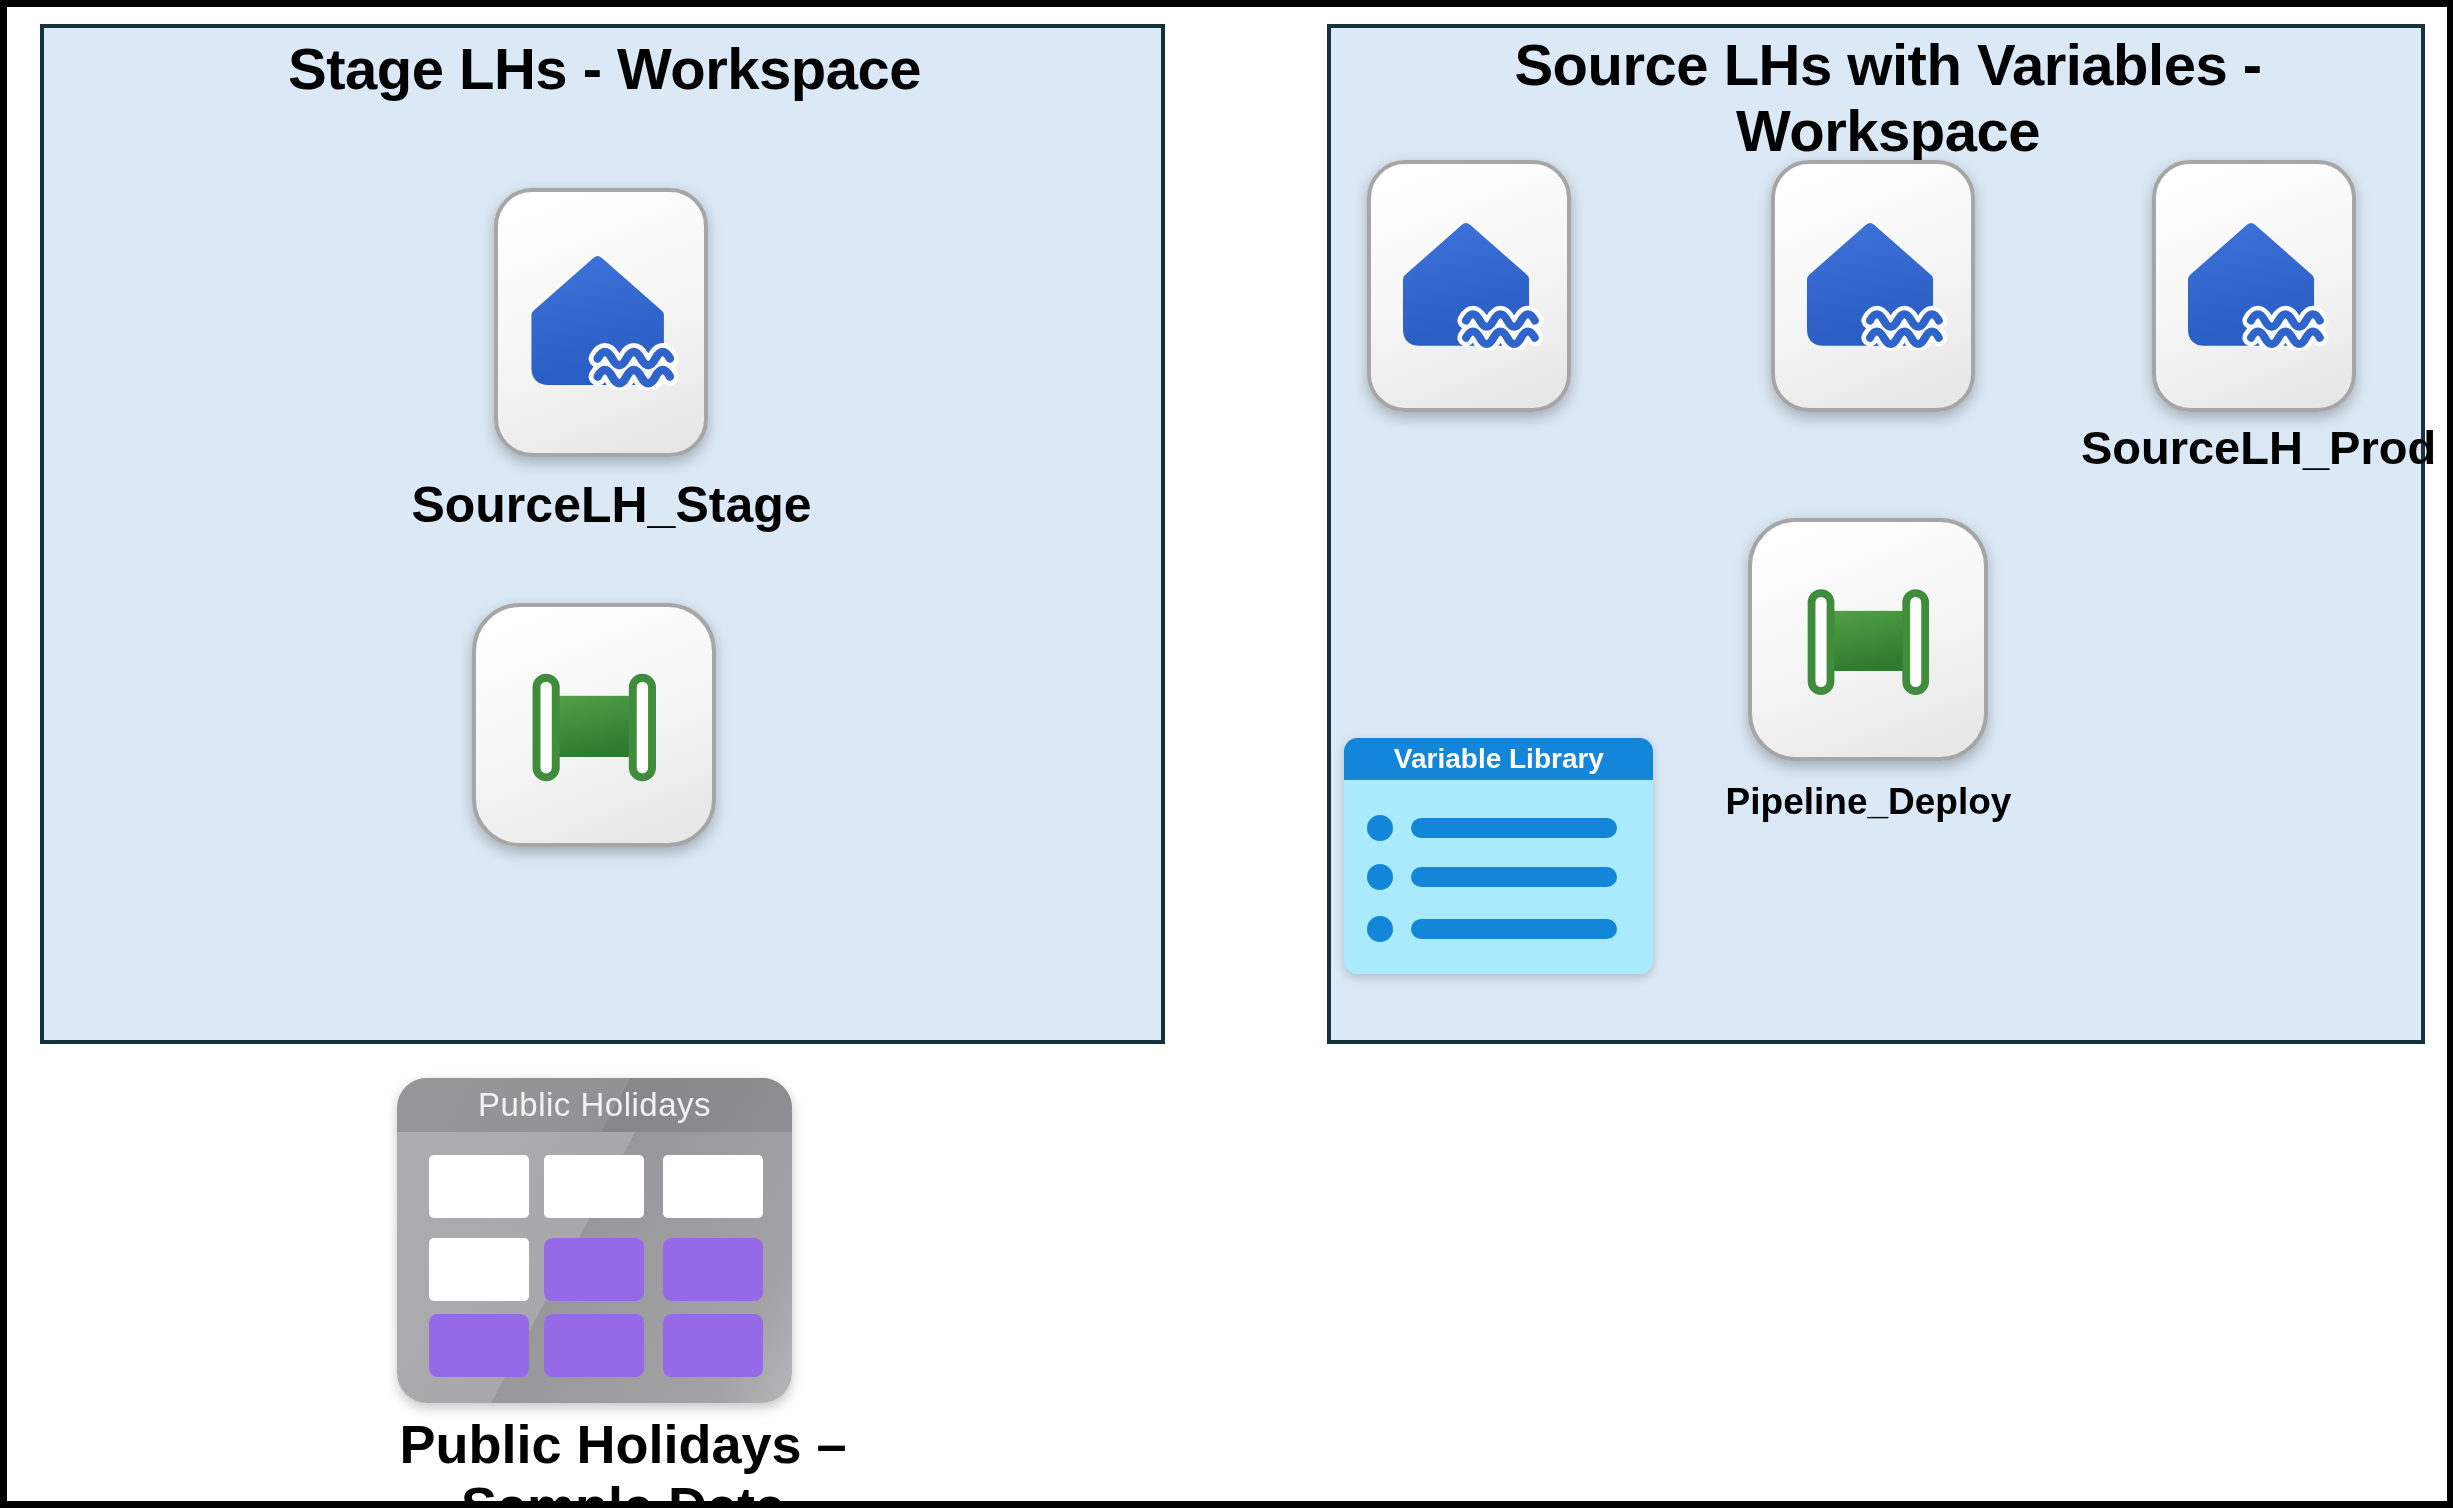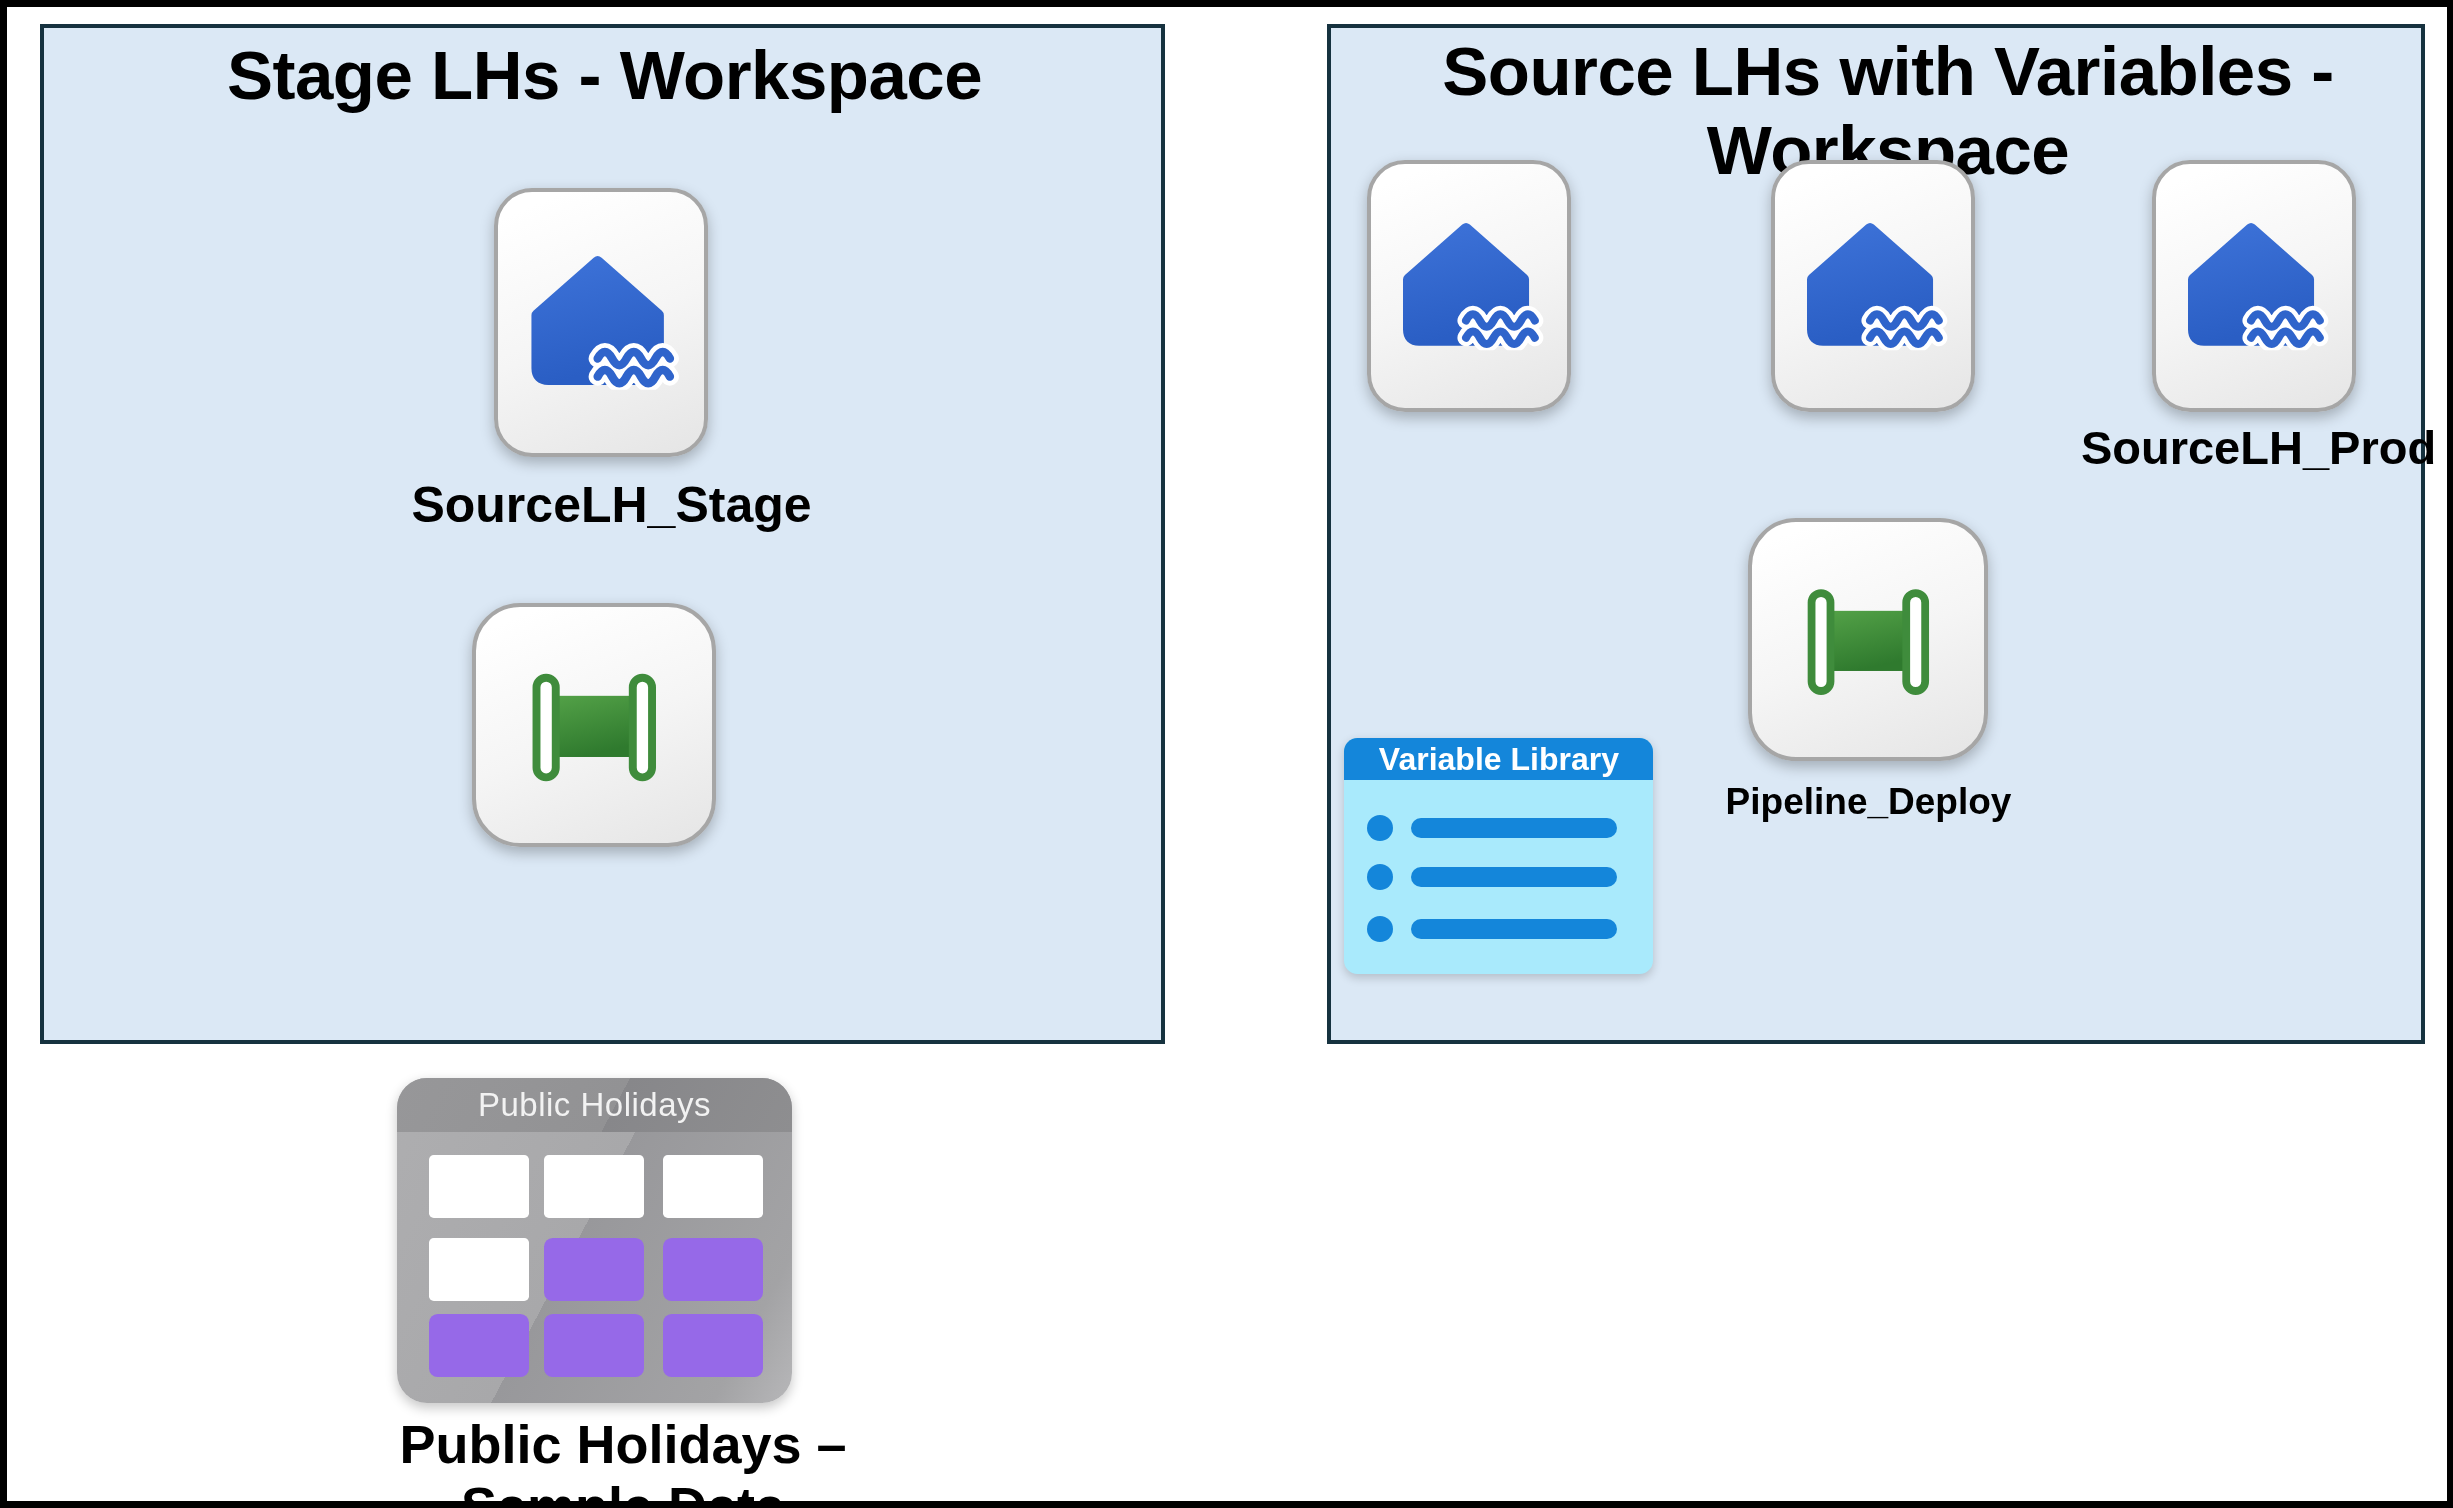--- a/index.html
+++ b/index.html
@@ -7,21 +7,21 @@
     position:relative;width:2454px;height:1508px;background:#ffffff;
     overflow:hidden;font-family:"Liberation Sans",sans-serif;color:#000;
   }
   #frame{position:absolute;inset:0;border:7.6px solid #000;z-index:40;pointer-events:none;}
 
   
   .ws-box{position:absolute;background:#dbe8f5;border:4.8px solid #16323f;box-sizing:border-box;}
   #ws-stage{left:40px;top:24px;width:1125px;height:1020px;}
   #ws-source{left:1327px;top:24px;width:1098px;height:1020px;}
   .ws-inner{position:absolute;inset:0;}
-  .ws-title{position:absolute;left:4px;right:0;text-align:center;font-weight:700;font-size:69px;
+  .ws-title{position:absolute;left:4px;right:0;text-align:center;font-weight:700;font-size:58px;
             letter-spacing:-0.5px;line-height:1.15;}
 
   
   .tile{
     position:absolute;box-sizing:border-box;border:4.8px solid #a6a6a6;
     background:linear-gradient(158deg,#ffffff 8%,#f5f5f5 52%,#e5e5e5 100%);
     box-shadow:0 5.7px 13.4px rgba(0,0,0,0.25);
     display:flex;align-items:center;justify-content:center;
   }
   .tile.lakehouse{border-radius:38px;}
@@ -29,21 +29,21 @@
   .lh-svg{width:76%;display:block;overflow:visible;}
   .pl-svg{width:96%;height:96%;display:block;}
 
   .item-label{position:absolute;text-align:center;font-weight:700;line-height:1.12;}
 
   
   .varlib{position:absolute;width:309px;height:236px;border-radius:13.4px;background:#a9eafc;
           overflow:hidden;box-shadow:0 3.8px 9.6px rgba(0,0,0,0.18);}
   .varlib-header{position:absolute;left:0;top:0;right:0;height:42px;background:#1486da;
                  display:flex;align-items:center;justify-content:center;color:#ffffff;
-                 font-weight:700;font-size:32px;}
+                 font-weight:700;font-size:28px;}
   .vl-dot{position:absolute;width:26px;height:26px;border-radius:50%;background:#1486da;left:23px;}
   .vl-bar{position:absolute;width:206px;height:20px;border-radius:10.5px;background:#1486da;left:67px;}
 
   
   .ph-icon{position:absolute;left:397px;top:1078px;width:395px;height:325px;border-radius:30px;
            overflow:hidden;box-shadow:0 4.8px 11.5px rgba(0,0,0,0.22);
            background:linear-gradient(118deg,#aeaeb0 0%,#a8a8aa 47%,#98989b 47%,#a3a3a5 86%,#b7b7b9 100%);}
   .ph-header{position:absolute;left:0;top:0;right:0;height:54px;
              background:linear-gradient(118deg,#979799 0%,#929294 55%,#87878a 55%,#8e8e90 100%);
              display:flex;align-items:center;justify-content:center;

